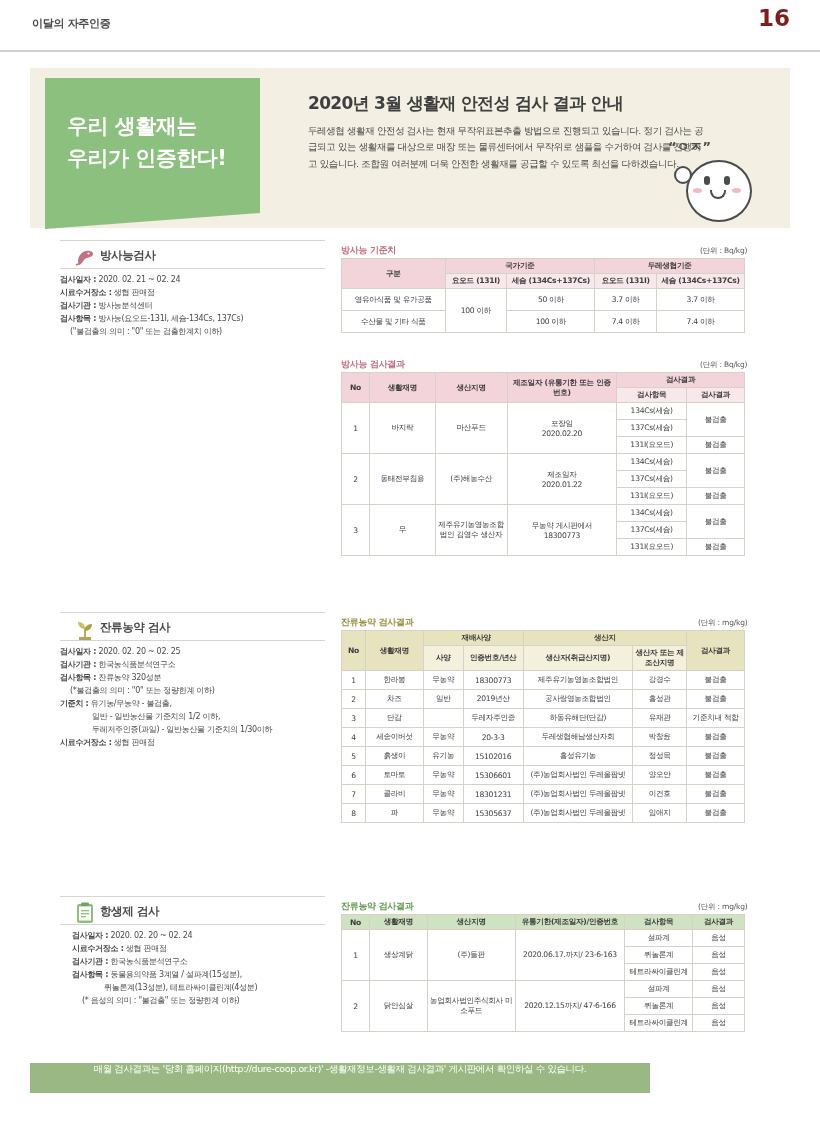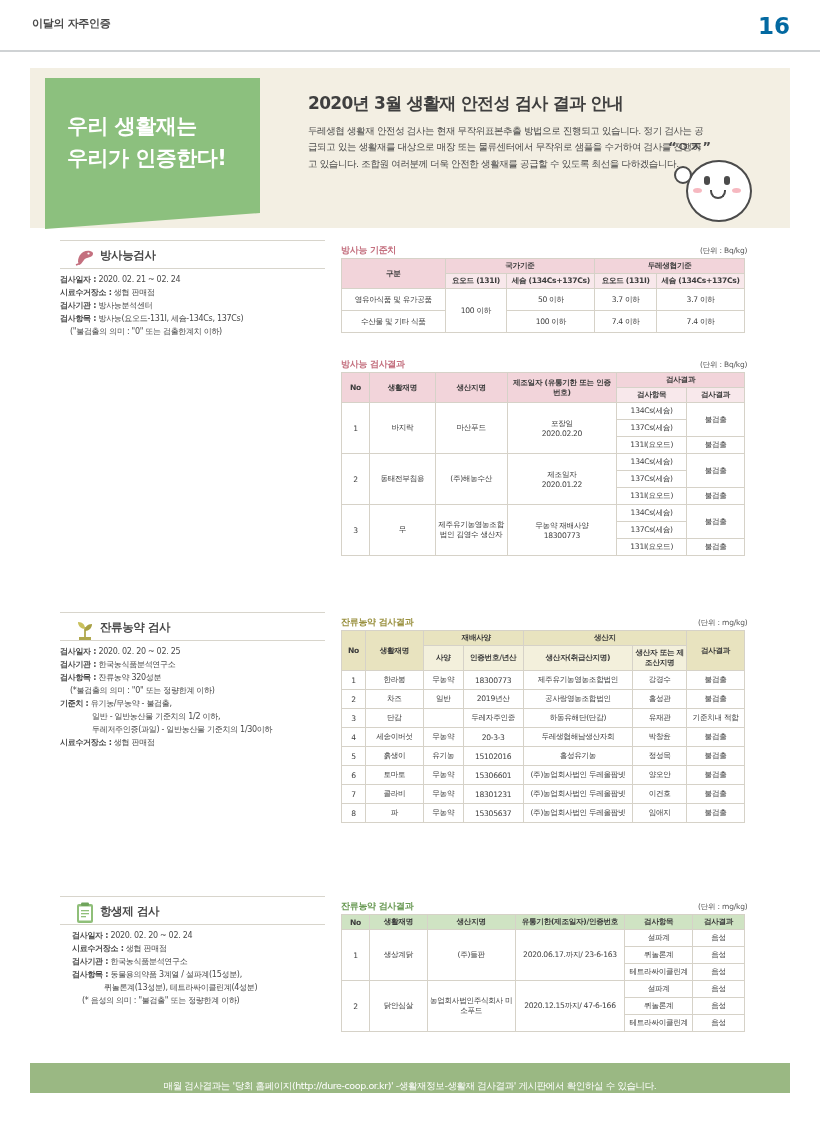--- a/index.html
+++ b/index.html
@@ -17,22 +17,22 @@
   
   .hdr {
     position:absolute; left:0; top:0; width:820px; height:52px;
     border-bottom:2px solid #cfd2d4;
   }
   .hdr-title {
     position:absolute; left:32px; top:16px;
     font-size:11px; font-weight:bold; color:#4a4a4a; letter-spacing:-0.3px;
   }
   .hdr-page {
-    position:absolute; right:30px; top:13px;
-    font-size:23px; font-weight:bold; color:#0369a1;
+    position:absolute; right:30px; top:5px;
+    font-size:23px; font-weight:bold; color:#7f1d1d;
   }
 
   
   .top-panel {
     position:absolute; left:30px; top:68px; width:760px; height:160px;
     background:#f3efe3;
   }
   .green-flag {
     position:absolute; left:45px; top:78px; width:215px; height:135px;
     background:#8cc07e;
@@ -121,23 +121,23 @@
 
   .cap-pink { color:#c4707f; }
   .cap-olive { color:#9a9140; }
   .cap-green { color:#6a9a55; }
 
   
   .ic { position:absolute; width:26px; height:26px; }
 
   
   .footer {
-    position:absolute; left:30px; top:1063px; width:760px; height:30px;
+    position:absolute; left:30px; top:1063px; width:620px; height:30px;
     background:#9ab883; color:#ffffff; font-size:9.5px;
-    display:flex; align-items:flex-end; justify-content:center; letter-spacing:-0.4px;
+    display:flex; align-items:flex-start; justify-content:center; letter-spacing:-0.4px;
   }
 </style>
 </head>
 <body>
 
 <div class="page">
 
   <div class="hdr">
     <div class="hdr-title">이달의 자주인증</div>
     <div class="hdr-page">16</div>
@@ -267,21 +267,21 @@
     <tr>
       <td style="height:17px;">131I(요오드)</td>
       <td>불검출</td>
     </tr>
 
     <tr>
       <td rowspan="3">3</td>
       <td rowspan="3">무</td>
       <td rowspan="3">제주유기농영농조합법인 김영수 생산자</td>
       <td rowspan="3">
-        <span>무농약 재배사양</span><br>
+        <span>무농약 게시판에서</span><br>
         <span>18300773</span>
       </td>
       <td style="height:17px;">134Cs(세슘)</td>
       <td rowspan="2">불검출</td>
     </tr>
     <tr>
       <td style="height:17px;">137Cs(세슘)</td>
     </tr>
     <tr>
       <td style="height:17px;">131I(요오드)</td>

